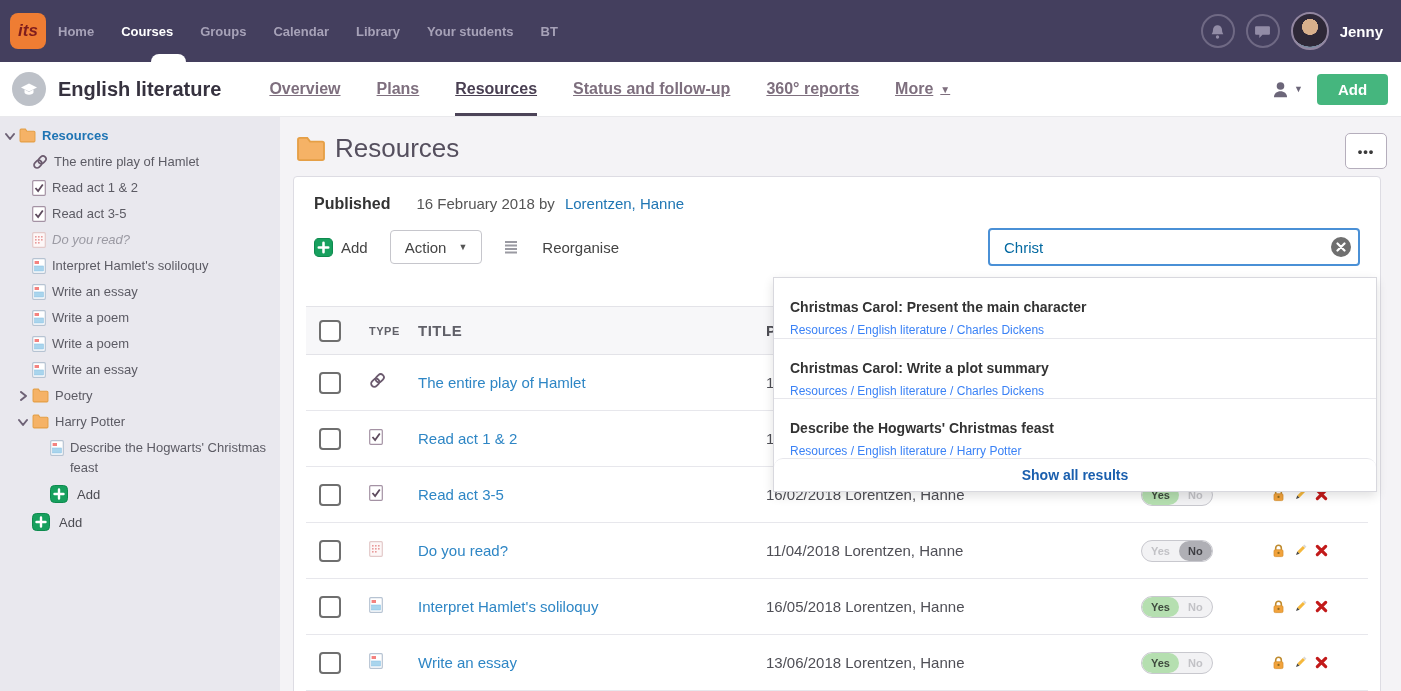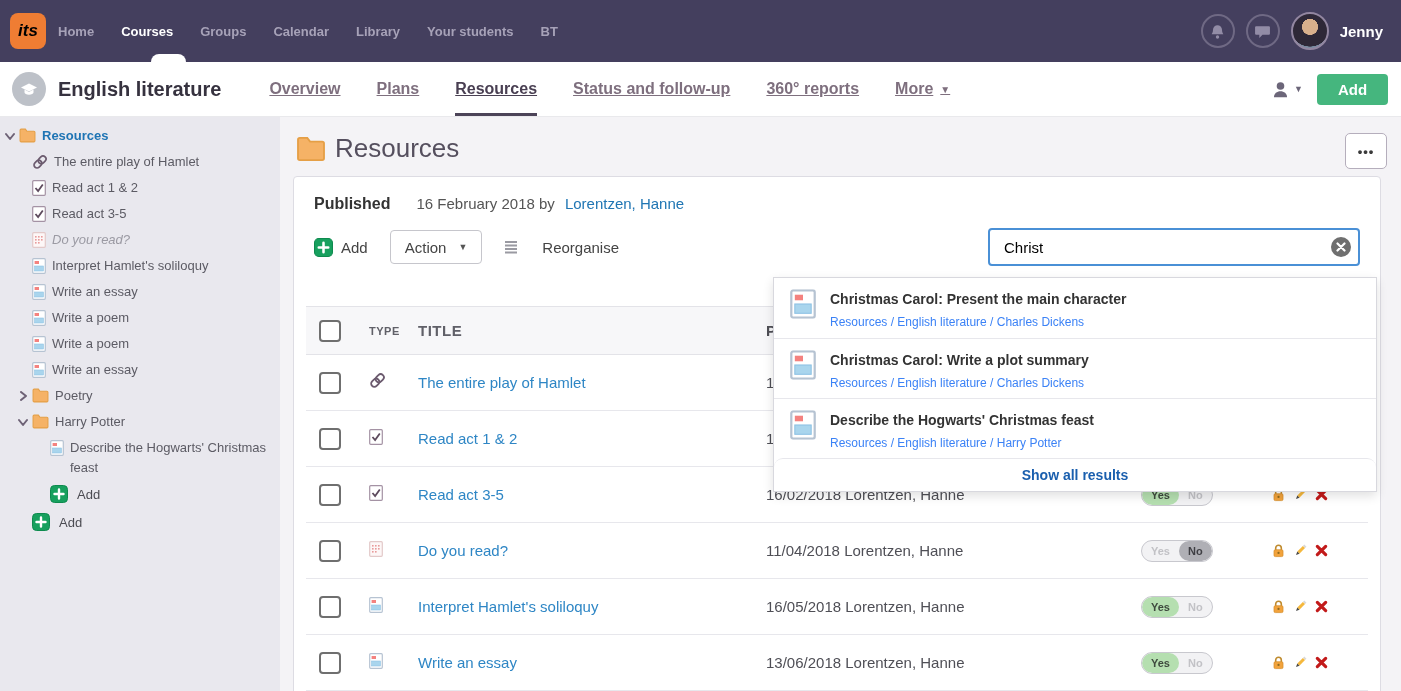--- a/index.html
+++ b/index.html
@@ -2,21 +2,21 @@
 <html><head>
 <meta charset="utf-8">
 <style>
   * { box-sizing: border-box; margin: 0; padding: 0; }
   html,body { width:1401px; height:691px; }
   body { font-family: "Liberation Sans", sans-serif; background:#fff; }
   .screen { position:relative; width:1401px; height:691px; overflow:hidden; background:#F4F3F6; }
 
   
   .topnav { position:absolute; left:0; top:0; width:1401px; height:62px; background:#443F5E; display:flex; align-items:center; z-index:60; }
-  .logo { width:36px; height:36px; margin-left:10px; background:#EF7D33; border-radius:8px; color:#000000; font-weight:700; font-size:17px; display:flex; align-items:center; justify-content:center; font-style:italic; }
+  .logo { width:36px; height:36px; margin-left:10px; background:#EF7D33; border-radius:8px; color:#7f1d1d; font-weight:700; font-size:17px; display:flex; align-items:center; justify-content:center; font-style:italic; }
   .topnav-items { display:flex; gap:27px; margin-left:12px; align-items:center; }
   .topnav-item { color:#A7A2B8; font-size:13px; font-weight:600; cursor:pointer; white-space:nowrap; }
   .topnav-item.active { color:#fff; font-weight:700; }
   .tab-notch { position:absolute; left:151px; top:54px; width:35px; height:8px; background:#fff; border-radius:8px 8px 0 0; }
   .topnav-right { margin-left:auto; display:flex; align-items:center; gap:11px; padding-right:18px; }
   .circle-btn { width:34px; height:34px; border-radius:50%; border:2px solid #6F6984; display:flex; align-items:center; justify-content:center; cursor:pointer; }
   .avatar { width:38px; height:38px; border-radius:50%; border:2px solid #9286A0; background:
       radial-gradient(circle at 50% 38%, #d9b08c 0 29%, #2e2837 30% 72%, #7a8ba0 73%);
   }
   .username { color:#fff; font-size:15px; font-weight:700; }
@@ -60,21 +60,21 @@
   .pub-label { font-size:16px; font-weight:700; color:#333; margin-right:16px; }
   .pub-line a { color:#2076B4; text-decoration:none; }
 
   .toolbar { position:relative; margin:15px 8px 0; height:38px; }
   .tb-left { display:flex; align-items:center; gap:22px; height:38px; }
   .tb-add { display:flex; align-items:center; gap:8px; font-size:15px; color:#444; cursor:pointer; }
   .action-btn { height:34px; padding:0 14px; background:#fff; border:1px solid #C6C6CC; border-radius:4px; font-size:15px; color:#444; font-family:inherit; cursor:pointer; display:flex; align-items:center; gap:12px; }
   .action-caret { font-size:9px; color:#555; }
   .reorg { display:flex; align-items:center; gap:24px; font-size:15px; color:#444; cursor:pointer; }
   .search-wrap { position:absolute; right:0; top:0; width:372px; height:38px; }
-  .search-input { width:100%; height:100%; border:2px solid #4A90D6; border-radius:4px; padding:0 40px 0 14px; font-size:15px; color:#000000; font-family:inherit; outline:none; }
+  .search-input { width:100%; height:100%; border:2px solid #4A90D6; border-radius:4px; padding:0 40px 0 14px; font-size:15px; color:#0369a1; font-family:inherit; outline:none; }
   .search-clear { position:absolute; right:9px; top:9px; width:20px; height:20px; border-radius:50%; background:#6F6F6F; border:none; cursor:pointer; display:flex; align-items:center; justify-content:center; padding:0; }
 
   
   .rtable { margin-top:40px; }
   .thead { display:flex; align-items:center; height:49px; background:#F7F7F9; border-top:1px solid #E3E3E8; border-bottom:1px solid #E3E3E8; font-size:11px; font-weight:700; color:#606068; letter-spacing:0.5px; }
   .trow { display:flex; align-items:center; height:56px; border-bottom:1px solid #E7E7EC; }
   .c-cb { flex:0 0 48px; padding-left:13px; }
   .c-type { flex:0 0 64px; padding-left:15px; }
   .c-title { flex:0 0 348px; font-size:15px; }
   .c-title a { color:#2E86C5; text-decoration:none; cursor:pointer; }
@@ -83,21 +83,21 @@
   .c-act { flex:1 1 auto; display:flex; align-items:center; gap:7px; }
   .checkbox { display:block; width:22px; height:22px; background:#fff; border:2px solid #6F6F6F; border-radius:4px; cursor:pointer; }
   .pill { display:inline-flex; height:22px; border:1px solid #C8C8CE; border-radius:11px; background:#F2F2F4; overflow:hidden; font-size:11px; font-weight:700; cursor:pointer; }
   .pill span { display:flex; align-items:center; padding:0 9px; color:#C2C2C6; }
   .pill.yes-on .t-yes { background:#B5DFB0; color:#3E4A3E; border-radius:11px; }
   .pill.no-on .t-no { background:#AFAFB5; color:#3F3F44; border-radius:11px; }
   .act-ico { cursor:pointer; display:inline-flex; }
 
   
   .dropdown { position:absolute; left:493px; top:160px; width:604px; background:#fff; border:1px solid #D8D8DE; box-shadow:0 4px 10px rgba(0,0,0,0.12); z-index:40; }
-  .dd-item { display:flex; gap:14px; padding:11px 14px 10px 16px; height:60px; cursor:pointer; }
+  .dd-item { display:flex; gap:8px; padding:11px 14px 10px 16px; height:60px; cursor:pointer;flex-direction:column; }
   .dd-item + .dd-item { border-top:1px solid #E7E7EC; }
   .dd-title { font-size:14px; font-weight:700; color:#333; margin-top:2px; }
   .dd-path { font-size:12px; color:#3b82f6; margin-top:8px; }
   .dd-footer { border-top:1px solid #E7E7EC; height:33px; display:flex; align-items:center; justify-content:center;border-radius:9px; }
   .dd-footer a { font-size:14px; font-weight:700; color:#1A5FAE; text-decoration:none; cursor:pointer; }
 </style>
 </head>
 <body>
 
 <svg width="0" height="0" style="position:absolute">

